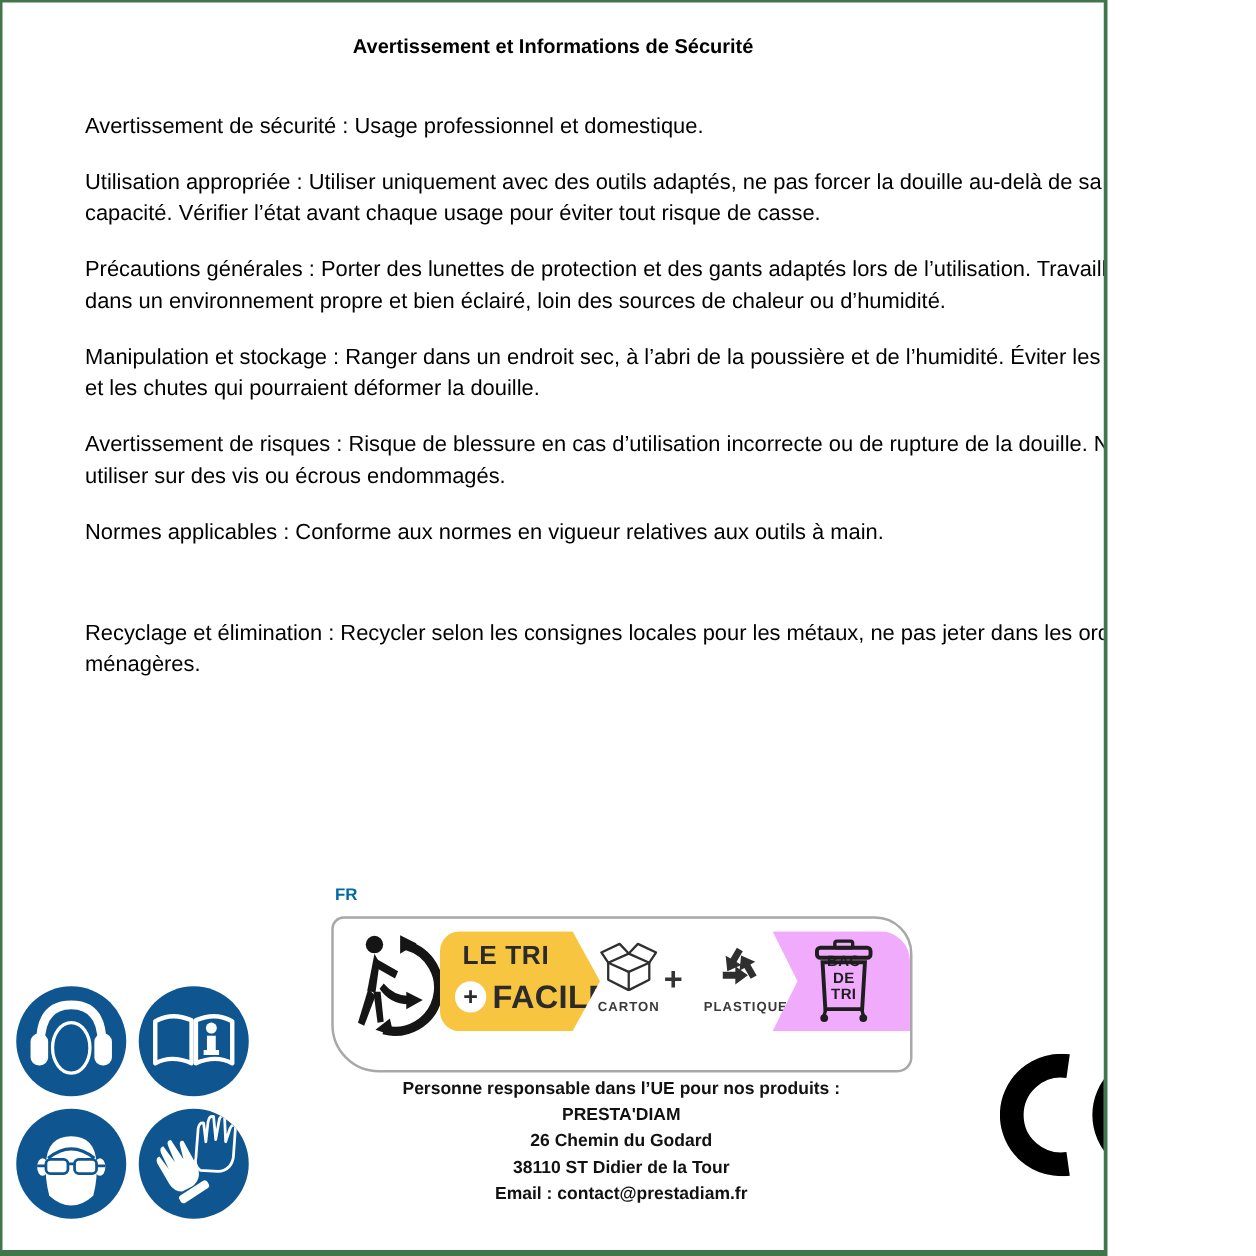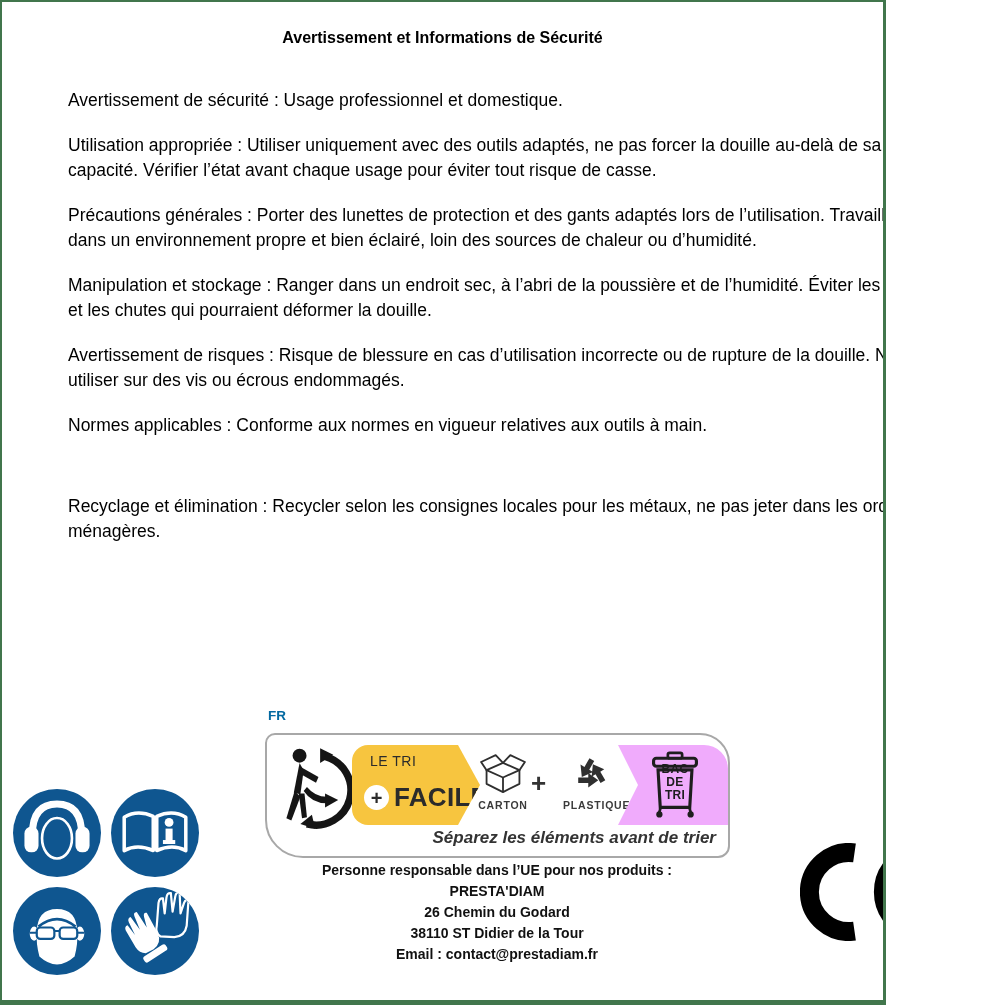--- a/index.html
+++ b/index.html
@@ -41,21 +41,21 @@
     box-sizing:border-box;background:#fff;border:2px solid #a8a8a8;
     border-radius:10px 30px 12px 38px;
   }
   .triman{position:absolute;left:12px;top:10px;width:74px;height:92px;}
   .yellow-band{
     position:absolute;left:85px;top:10px;width:128px;height:80px;
     background:#F7C53F;border-radius:16px 0 0 16px;
     clip-path:polygon(0 0, calc(100% - 22px) 0, 100% 50%, calc(100% - 22px) 100%, 0 100%);
     color:#2b2b2b;
   }
-  .letri{position:absolute;left:18px;top:8px;font-size:14px;font-weight:400;letter-spacing:.5px;}
+  .letri{position:absolute;left:18px;top:8px;font-size:21px;font-weight:700;letter-spacing:.5px;}
   .plusrow{position:absolute;left:12px;top:37px;display:flex;align-items:center;gap:5px;}
   .plus-circle{width:25px;height:25px;border-radius:50%;background:#fff;color:#2b2b2b;
     font-size:20px;font-weight:800;display:flex;align-items:center;justify-content:center;line-height:1;}
   .facile{font-size:26px;font-weight:800;letter-spacing:.3px;}
   .material{position:absolute;top:16px;text-align:center;color:#333;}
   .material .mat-label{font-size:10.5px;font-weight:bold;letter-spacing:.8px;margin-top:2px;color:#3a3a3a;}
   .mat-carton{left:208px;width:56px;}
   .mat-plast{left:296px;width:56px;}
   .plus-sep{position:absolute;left:264px;top:33px;font-size:26px;font-weight:bold;color:#333;}
   .yellow-chevron{
@@ -206,21 +206,20 @@
           <circle cx="45.5" cy="70" r="3.5" fill="#1e1e1e"></circle>
         </svg>
         <div class="bin-text">
           <div>BAC</div>
           <div>DE</div>
           <div>TRI</div>
         </div>
       </div>
     </div>
 
-    <div class="tagline">Séparez les éléments avant de trier</div>
   </div>
 
   <div class="address">
     <div>Personne responsable dans l’UE pour nos produits :</div>
     <div>PRESTA'DIAM</div>
     <div>26 Chemin du Godard</div>
     <div>38110 ST Didier de la Tour</div>
     <div>Email : contact@prestadiam.fr</div>
   </div>
 

